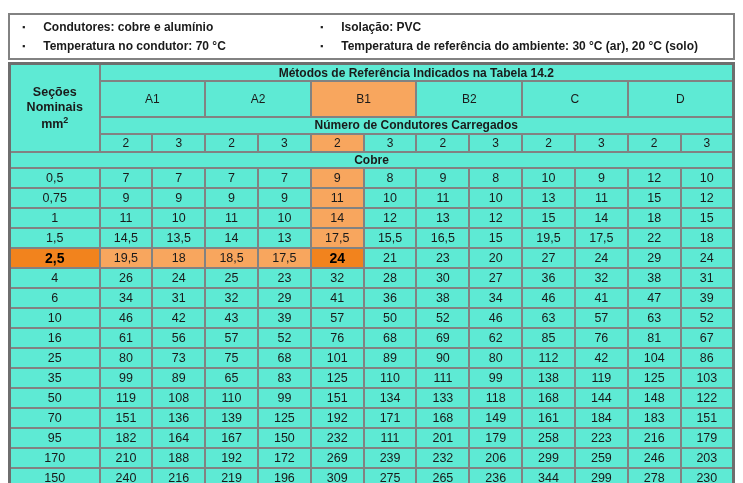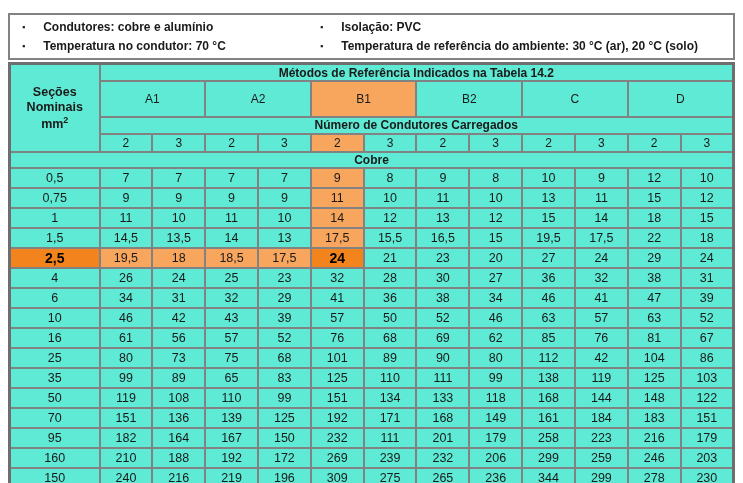--- a/index.html
+++ b/index.html
@@ -337,21 +337,21 @@
           <td class="">232</td>
           <td class="">111</td>
           <td class="">201</td>
           <td class="">179</td>
           <td class="">258</td>
           <td class="">223</td>
           <td class="">216</td>
           <td class="">179</td>
         </tr>
         <tr>
-          <th class="rowlabel">160</th>
+          <th class="rowlabel">170</th>
           <td class="">210</td>
           <td class="">188</td>
           <td class="">192</td>
           <td class="">172</td>
           <td class="">269</td>
           <td class="">239</td>
           <td class="">232</td>
           <td class="">206</td>
           <td class="">299</td>
           <td class="">259</td>

